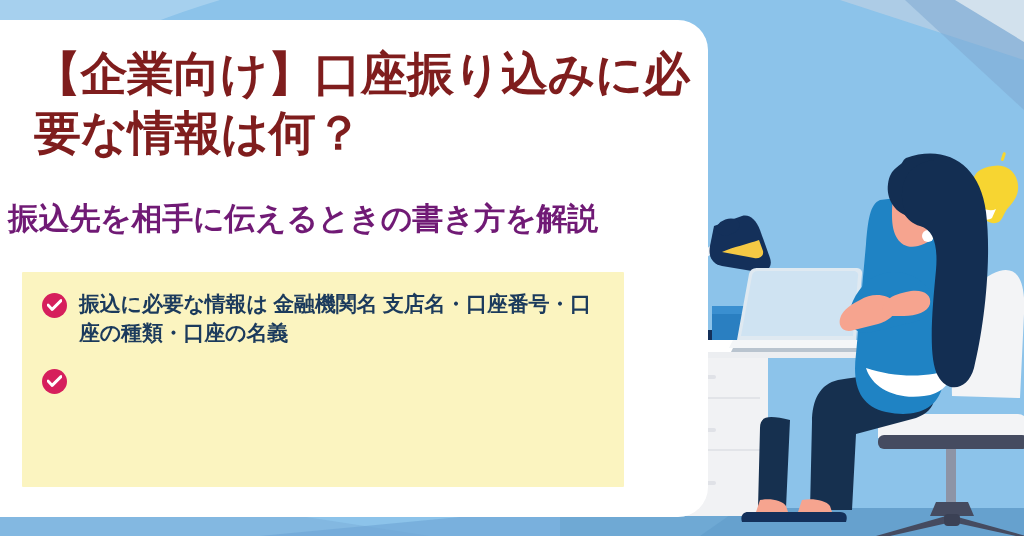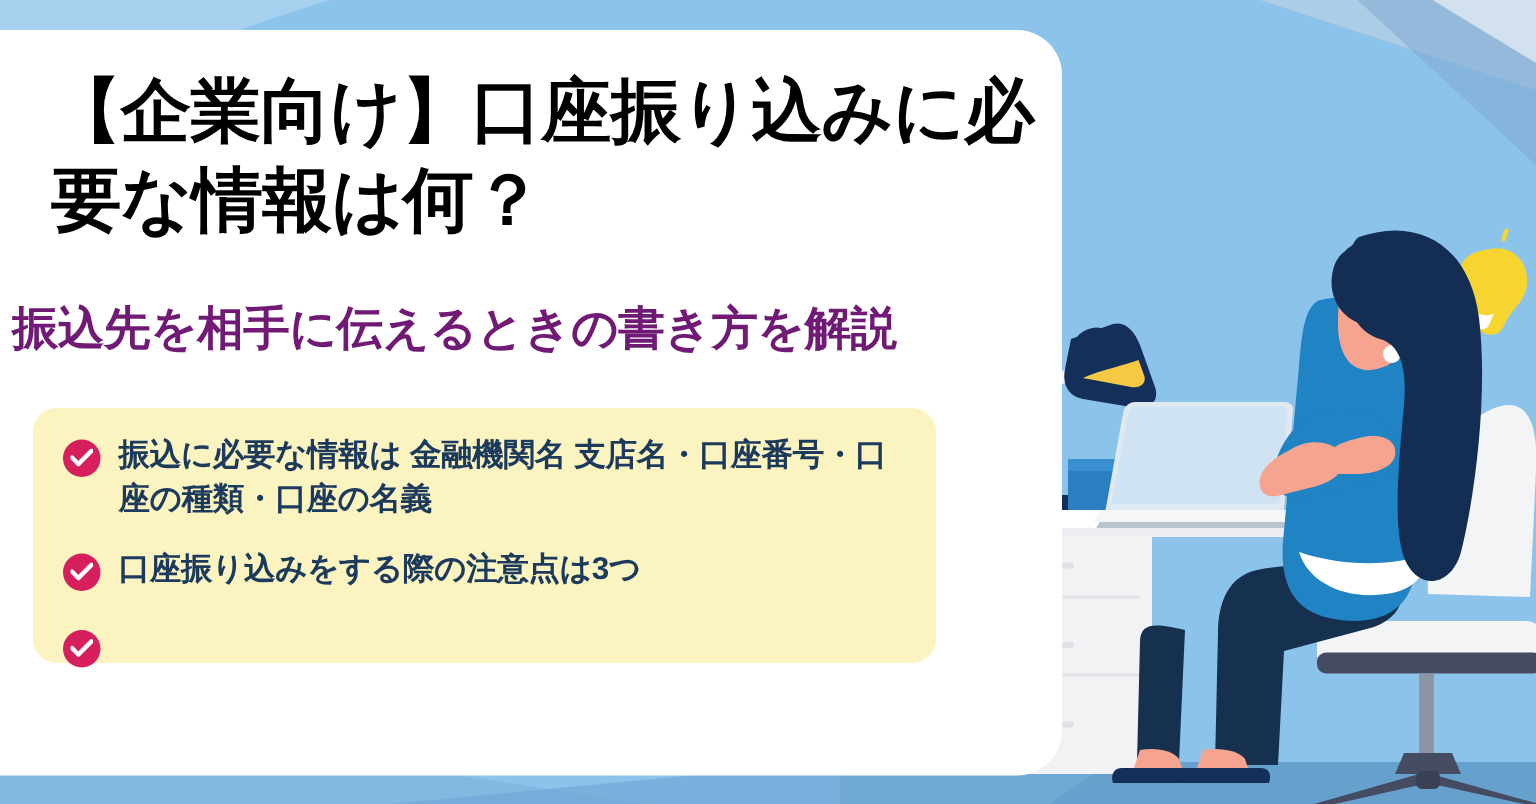--- a/index.html
+++ b/index.html
@@ -21,39 +21,39 @@
     position:absolute; left:-40px; top:20px;
     width:748px; height:497px;
     background:#ffffff;
     border-radius:0 30px 30px 0;
     z-index:6;
   }
 
   
   #title{
     position:absolute; left:34px; top:44px; width:660px;
-    color:#000000;
+    color:#7f1d1d;
     font-size:47px; font-weight:bold; line-height:1.26;
     letter-spacing:-0.5px;
     z-index:8;
   }
   #subtitle{
     position:absolute; left:8px; top:200px; width:690px;
     color:#701a75;
     font-size:31px; font-weight:bold; line-height:1.2;
     letter-spacing:-0.3px;
     z-index:8;
   }
 
   
   #bullets{
     position:absolute; left:22px; top:272px;
-    width:602px; height:170px;
+    width:602px; height:215px;
     background:#fbf4c0;
-    border-radius:16px;
+    border-radius:1px;
     padding:18px 20px 0 20px;
     z-index:8;
   }
   .bullet{
     display:flex; align-items:flex-start; gap:12px;
     margin-bottom:15px;
   }
   .check{
     flex:0 0 auto; width:25px; height:25px; margin-top:3px;
     border-radius:50%;
@@ -191,28 +191,20 @@
 
     <div class="bullet">
       <span class="check">
         <svg width="15" height="13" viewBox="0 0 15 13">
             <path d="M1 6 L5.2 10.4 L14 1.6" stroke="#ffffff" stroke-width="2.9" fill="none" stroke-linecap="round" stroke-linejoin="round"></path>
           </svg>
       </span>
       <span class="btext">振込に必要な情報は 金融機関名 支店名・口座番号・口座の種類・口座の名義</span>
     </div>
 
-    <div class="bullet">
-      <span class="check">
-        <svg width="15" height="13" viewBox="0 0 15 13">
-            <path d="M1 6 L5.2 10.4 L14 1.6" stroke="#ffffff" stroke-width="2.9" fill="none" stroke-linecap="round" stroke-linejoin="round"></path>
-          </svg>
-      </span>
-      <span class="btext">口座振り込みをする際の注意点は3つ</span>
-    </div>
 
     <div class="bullet">
       <span class="check">
         <svg width="15" height="13" viewBox="0 0 15 13">
             <path d="M1 6 L5.2 10.4 L14 1.6" stroke="#ffffff" stroke-width="2.9" fill="none" stroke-linecap="round" stroke-linejoin="round"></path>
           </svg>
       </span>
     </div>
 
   </div>

